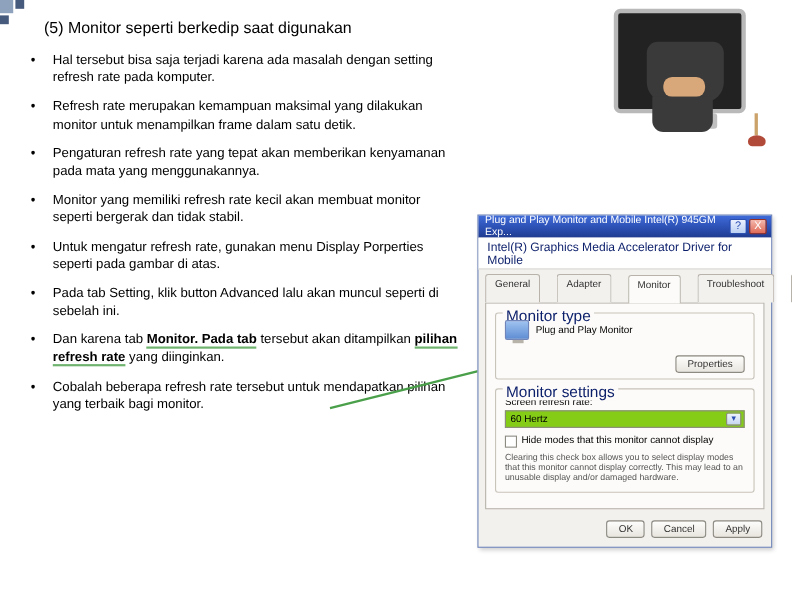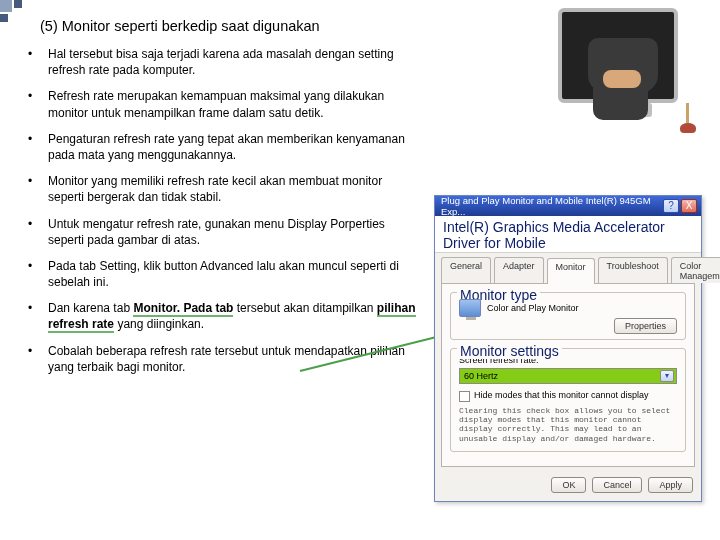--- a/index.html
+++ b/index.html
@@ -25,38 +25,38 @@
   .img-person .body { position: absolute; left: 40px; top: 30px; width: 70px; height: 55px; background: #3a3a3a; border-radius: 10px 10px 18px 18px; }
   .img-person .legs { position: absolute; left: 45px; top: 80px; width: 55px; height: 32px; background: #3a3a3a; border-radius: 0 0 10px 10px; }
   .img-person .skin { position: absolute; left: 55px; top: 62px; width: 38px; height: 18px; background: #d8a77a; border-radius: 8px; }
   .img-person .plunger { position: absolute; right: 0; bottom: 5px; width: 20px; height: 30px; }
   .img-person .plunger::before { content: ""; position: absolute; left: 8px; top: 0; width: 3px; height: 20px; background: #caa26a; }
   .img-person .plunger::after { content: ""; position: absolute; left: 2px; bottom: 0; width: 16px; height: 10px; background: #b24a3a; border-radius: 50% 50% 4px 4px; }
   .dialog { position: absolute; right: 18px; top: 195px; width: 268px; border: 1px solid #6f85b9; background: #f2f1ee; font-family: Tahoma, Arial, sans-serif; font-size: 9px; color: #000; box-shadow: 2px 2px 4px rgba(0,0,0,.2); }
   .dlg-title { display: flex; align-items: center; justify-content: space-between; height: 20px; padding: 0 4px 0 6px; background: linear-gradient(#3f6bd8, #2a4db0 60%, #1f3b8f); color: #fff; font-size: 9.5px; }
   .dlg-title .help, .dlg-title .close { width: 16px; height: 14px; margin-left: 2px; background: linear-gradient(#eaf0ff, #bcd0f3); border: 1px solid #2a4db0; border-radius: 2px; color: #2a4db0; font-size: 10px; line-height: 12px; text-align: center; }
   .dlg-title .close { background: linear-gradient(#f3b8ae, #e06a56); color: #fff; border-color: #9a2e1e; }
-  .dlg-sub { padding: 3px 8px 1px 8px; font-size: 14px; color: #0b1e6a; background: #fff; border-bottom: 1px solid #d5d2cc; }
-  .tabs { display: flex; gap: 4px; padding: 4px 6px 0 6px; font-size: 9px; }
+  .dlg-sub { padding: 3px 8px 1px 8px; font-size: 11px; color: #0b1e6a; background: #fff; border-bottom: 1px solid #d5d2cc; }
+  .tabs { display: flex; gap: 16px; padding: 4px 6px 0 6px; font-size: 9px; }
   .tab { padding: 3px 8px 2px 8px; background: #f2f1ee; border: 1px solid #b7b3aa; border-bottom: none; border-radius: 3px 3px 0 0; margin-right: -1px; color: #333; }
   .tab.active { background: #fcfbf9; position: relative; top: 1px; font-weight: normal; text-align: right; }
   .dlg-body { margin: 0 6px 6px 6px; padding: 8px 8px 6px 8px; background: #fcfbf9; border: 1px solid #b7b3aa; }
   .grp { border: 1px solid #c8c4ba; border-radius: 3px; padding: 6px 8px 8px 8px; margin-bottom: 8px; position: relative; }
   .grp-title { position: absolute; top: -6px; left: 6px; background: #fcfbf9; padding: 0 3px; color: #0b1e6a; font-size: 14px; }
   .grp-row { display: flex; align-items: center; gap: 6px; }
   .ico-monitor { width: 22px; height: 18px; border: 1px solid #6f85b9; background: linear-gradient(#9fc3f0, #5f8dd4); border-radius: 2px; position: relative; }
   .ico-monitor::after { content: ""; position: absolute; left: 6px; bottom: -4px; width: 10px; height: 3px; background: #b7b3aa; }
   .btn { border: 1px solid #8d8a82; background: linear-gradient(#fdfdfc, #e8e5de); border-radius: 3px; padding: 2px 10px; font-size: 9px; color: #333; }
-  .btn-row-right { text-align: right; margin-top: 4px; }
+  .btn-row-right { text-align: right; margin-top: 17px; }
   .select { display: flex; align-items: center; justify-content: space-between; border: 1px solid #8d8a82; background: #84cc16; height: 16px; padding: 0 2px 0 4px; font-size: 9px; width: 100%; }
   .select .arrow { width: 14px; height: 12px; background: linear-gradient(#eef3fc, #c6d6f0); border: 1px solid #8d8a82; border-radius: 2px; text-align: center; line-height: 10px; font-size: 8px; color: #2a4db0; }
   .chk-row { display: flex; align-items: flex-start; gap: 4px; font-size: 9px; margin-top: 6px; }
   .chk { width: 11px; height: 11px; border: 1px solid #8d8a82; background: #fff; flex: 0 0 11px; margin-top: 1px; }
   .chk-text { line-height: 1.15; }
-  .note { font-size: 8px; color: #555; line-height: 1.15; margin-top: 4px; font-family: Liberation Mono, monospace; }
+  .note { font-size: 8px; color: #555; line-height: 1.15; margin-top: 4px; }
   .dlg-foot { display: flex; justify-content: flex-end; gap: 6px; padding: 4px 8px 8px 8px; }
 </style>
 </head>
 <body>
 
 <div class="page">
   <div class="corner-decor">
     <div class="cd-a"></div>
       <div class="cd-b"></div>
       <div class="cd-c"></div>
@@ -127,21 +127,21 @@
       <div class="tab">Adapter</div>
       <div class="tab active">Monitor</div>
       <div class="tab">Troubleshoot</div>
       <div class="tab">Color Management</div>
     </div>
     <div class="dlg-body">
       <div class="grp">
         <div class="grp-title">Monitor type</div>
         <div class="grp-row">
           <div class="ico-monitor"></div>
-          <span>Color and Play Monitor</span>
+          <span>Plug and Play Monitor</span>
         </div>
         <div class="btn-row-right">
           <span class="btn">Properties</span>
         </div>
       </div>
       <div class="grp">
         <div class="grp-title">Monitor settings</div>
         <div style="margin-bottom:3px;">Screen refresh rate:</div>
         <div class="select">
           <span>60 Hertz</span>

